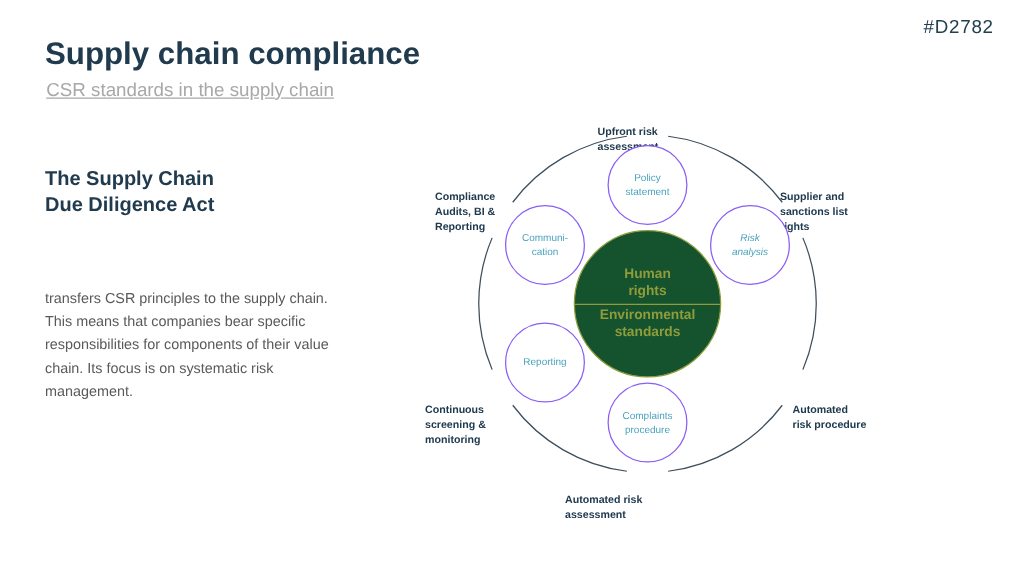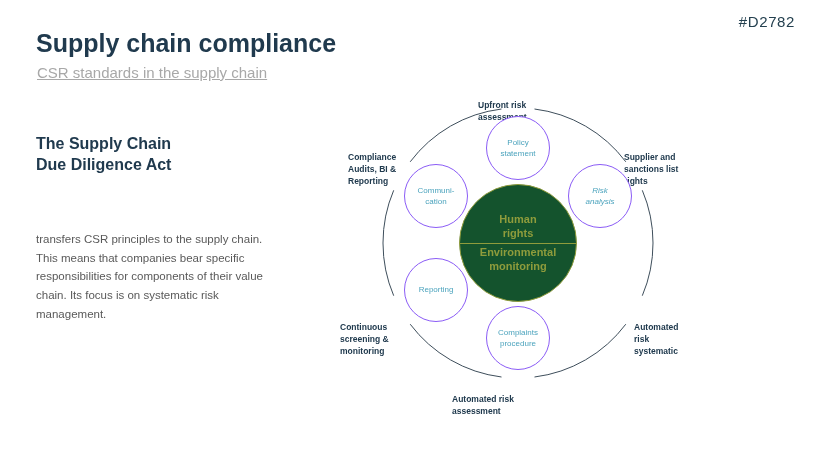--- a/index.html
+++ b/index.html
@@ -98,21 +98,21 @@
       <path d="M285.8 83.8 A135 135 0 0 0 194.5 31.0"></path>
       <path d="M161.5 31.0 A135 135 0 0 0 70.2 83.8"></path>
       <path d="M53.7 112.3 A135 135 0 0 0 53.7 217.7"></path>
       <path d="M70.2 246.2 A135 135 0 0 0 161.5 299.0"></path>
       <path d="M194.5 299.0 A135 135 0 0 0 285.8 246.2"></path>
       <path d="M302.3 217.7 A135 135 0 0 0 302.3 112.3"></path>
     </svg>
 
     <div class="ol o0">Upfront risk assessment</div>
     <div class="ol o1">Supplier and sanctions list rights</div>
-    <div class="ol o2">Automated risk systematic</div>
+    <div class="ol o2">Automated risk procedure</div>
     <div class="ol o3">Automated risk assessment</div>
     <div class="ol o5">Compliance Audits, BI &amp; Reporting</div>
     <div class="ol o4">Continuous screening &amp; monitoring</div>
 
     <div class="node n0">
       <span class="node-label">Policy statement</span>
     </div>
     <div class="node n1">
       <span class="node-label">Risk analysis</span>
     </div>
@@ -125,18 +125,18 @@
     <div class="node n5">
       <span class="node-label">Communi- cation</span>
     </div>
 
     <div class="center-circle">
       <div class="center-top">
         <span class="txt">Human rights</span>
       </div>
       <div class="center-divider"></div>
       <div class="center-bottom">
-        <span class="txt">Environmental monitoring</span>
+        <span class="txt">Environmental standards</span>
       </div>
     </div>
 
   </div>
 </div>
 
 </body></html>

